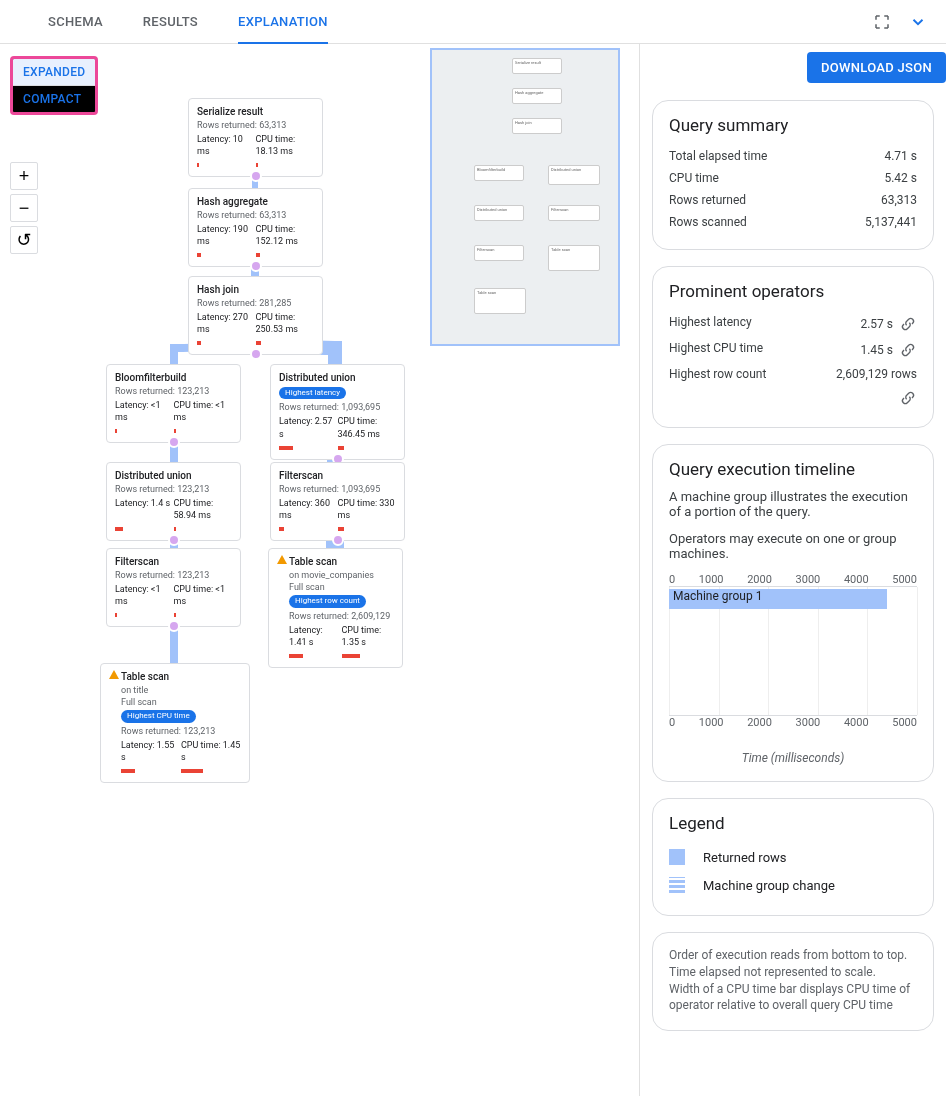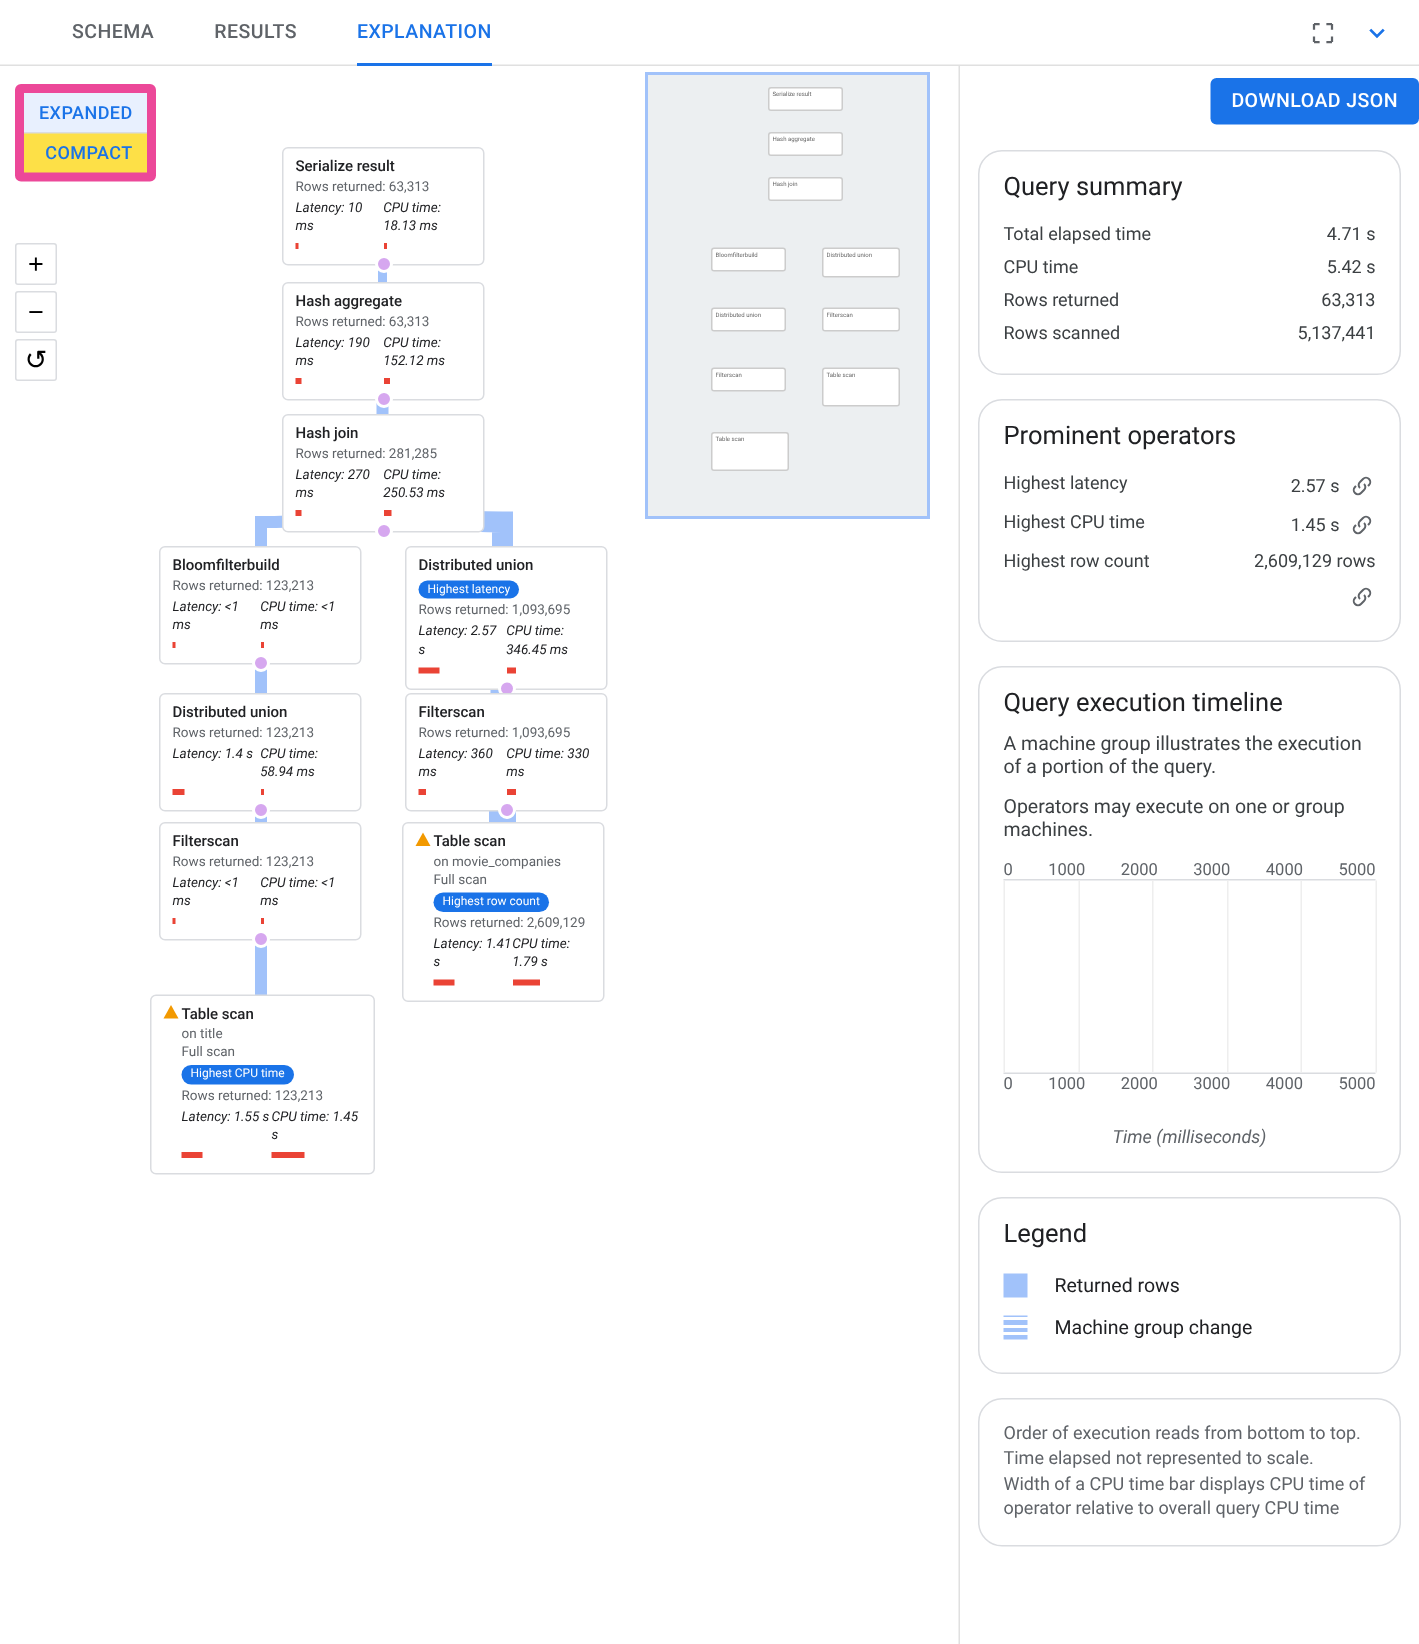--- a/index.html
+++ b/index.html
@@ -15,21 +15,21 @@
 
 
 .main { display: flex; height: calc(100% - 44px); }
 .canvas-area { flex: 1; position: relative; border-right: 1px solid #e0e0e0; }
 .sidebar { width: 306px; padding: 12px 12px 24px 12px; overflow-y: auto; }
 
 
 .download-btn { position: absolute; top: 8px; right: 0; background: #1a73e8; color: #fff; font-size: 13px; font-weight: 500; padding: 8px 14px; border-radius: 4px; cursor: pointer; letter-spacing: .3px; }
 
 
-.view-toggle { position: absolute; top: 12px; left: 10px; background: #fde047; border: 6px solid #ec4899; border-radius: 4px; overflow: hidden; z-index: 5; text-align: right; }
+.view-toggle { position: absolute; top: 12px; left: 10px; background: #000000; border: 3px solid #ec4899; border-radius: 4px; overflow: hidden; z-index: 5; }
 .view-toggle div { padding: 6px 10px; font-size: 12px; font-weight: 500; color: #1a73e8; cursor: pointer; letter-spacing: .3px; }
 .view-toggle div:first-child { background: #e8f0fe; }
 .view-toggle div + div { border-top: 1px solid #dadce0; }
 
 
 .zoom-ctrls { position: absolute; top: 118px; left: 10px; z-index: 5; }
 .zoom-ctrls button { display: block; width: 28px; height: 28px; background: #fff; border: 1px solid #dadce0; font-size: 18px; cursor: pointer; margin-bottom: 4px; border-radius: 2px; }
 
 
 .minimap { position: absolute; top: 4px; left: 430px; width: 190px; height: 298px; border: 2px solid #a1c2fa; background: #eceff1; z-index: 4; }
@@ -37,21 +37,21 @@
 
 
 .tree { position: absolute; top: 4px; left: 0; right: 0; bottom: 0; }
 .tree svg.links { position: absolute; top: 0; left: 0; width: 640px; height: 720px; z-index: 1; }
 
 .node { position: absolute; width: 135px; background: #fff; border: 1px solid #dadce0; border-radius: 4px; padding: 6px 8px; font-size: 9px; line-height: 1.35; z-index: 2; }
 .node.wide { width: 150px; }
 .node b.title { font-size: 10px; font-weight: 500; display: block; }
 .node .sub { font-size: 9px; color: #5f6368; }
 .node .metrics { display: flex; margin-top: 2px; font-size: 9px; }
-.node .metrics span { flex: 1; font-style: italic; }
+.node .metrics span { flex: 1; }
 .node .bars { display: flex; margin-top: 1px; }
 .node .bars div { flex: 1; }
 .node .bars i { display: inline-block; height: 4px; background: #ea4335; }
 .badge { display: inline-block; background: #1a73e8; color: #fff; font-size: 8px; padding: 1px 6px; border-radius: 8px; margin: 2px 0; }
 .warn { display: inline-block; width: 0; height: 0; border-left: 5px solid transparent; border-right: 5px solid transparent; border-bottom: 9px solid #f29900; position:absolute; left: 8px; top: 6px; }
 .tick { position: absolute; left: 50%; transform: translateX(-50%); bottom: -6px; width: 12px; height: 12px; background: #d6a7ef; border: 2px solid #fff; border-radius: 50%; }
 
 
 .card { border: 1px solid #dadce0; border-radius: 16px; padding: 14px 16px 16px; margin-top: 44px; }
 .card + .card { margin-top: 16px; }
@@ -255,21 +255,21 @@
 
       <div class="node" style="left:268px;top:500px;padding-left:20px">
         <span class="warn"></span>
         <b class="title">Table scan</b>
         <div class="sub">on movie_companies</div>
         <div class="sub">Full scan</div>
         <span class="badge">Highest row count</span>
         <div class="sub">Rows returned: 2,609,129</div>
         <div class="metrics">
             <span>Latency: 1.41 s</span>
-            <span>CPU time: 1.79 s</span>
+            <span>CPU time: 1.35 s</span>
           </div>
         <div class="bars">
             <div><i style="width:14px"></i></div>
             <div><i style="width:18px"></i></div>
           </div>
       </div>
 
       <div class="node wide" style="left:100px;top:615px;padding-left:20px">
         <span class="warn"></span>
         <b class="title">Table scan</b>
@@ -362,20 +362,21 @@
           <span>4000</span>
           <span>5000</span>
         </div>
         <div class="tl-body">
           <div class="tl-grid" style="left:0%"></div>
           <div class="tl-grid" style="left:20%"></div>
           <div class="tl-grid" style="left:40%"></div>
           <div class="tl-grid" style="left:60%"></div>
           <div class="tl-grid" style="left:80%"></div>
           <div class="tl-grid" style="left:100%"></div>
+          <div class="tl-bar" style="left:0;width:88%">Machine group 1</div>
         </div>
         <div class="tl-axis-bot">
           <span>0</span>
           <span>1000</span>
           <span>2000</span>
           <span>3000</span>
           <span>4000</span>
           <span>5000</span>
         </div>
       </div>

